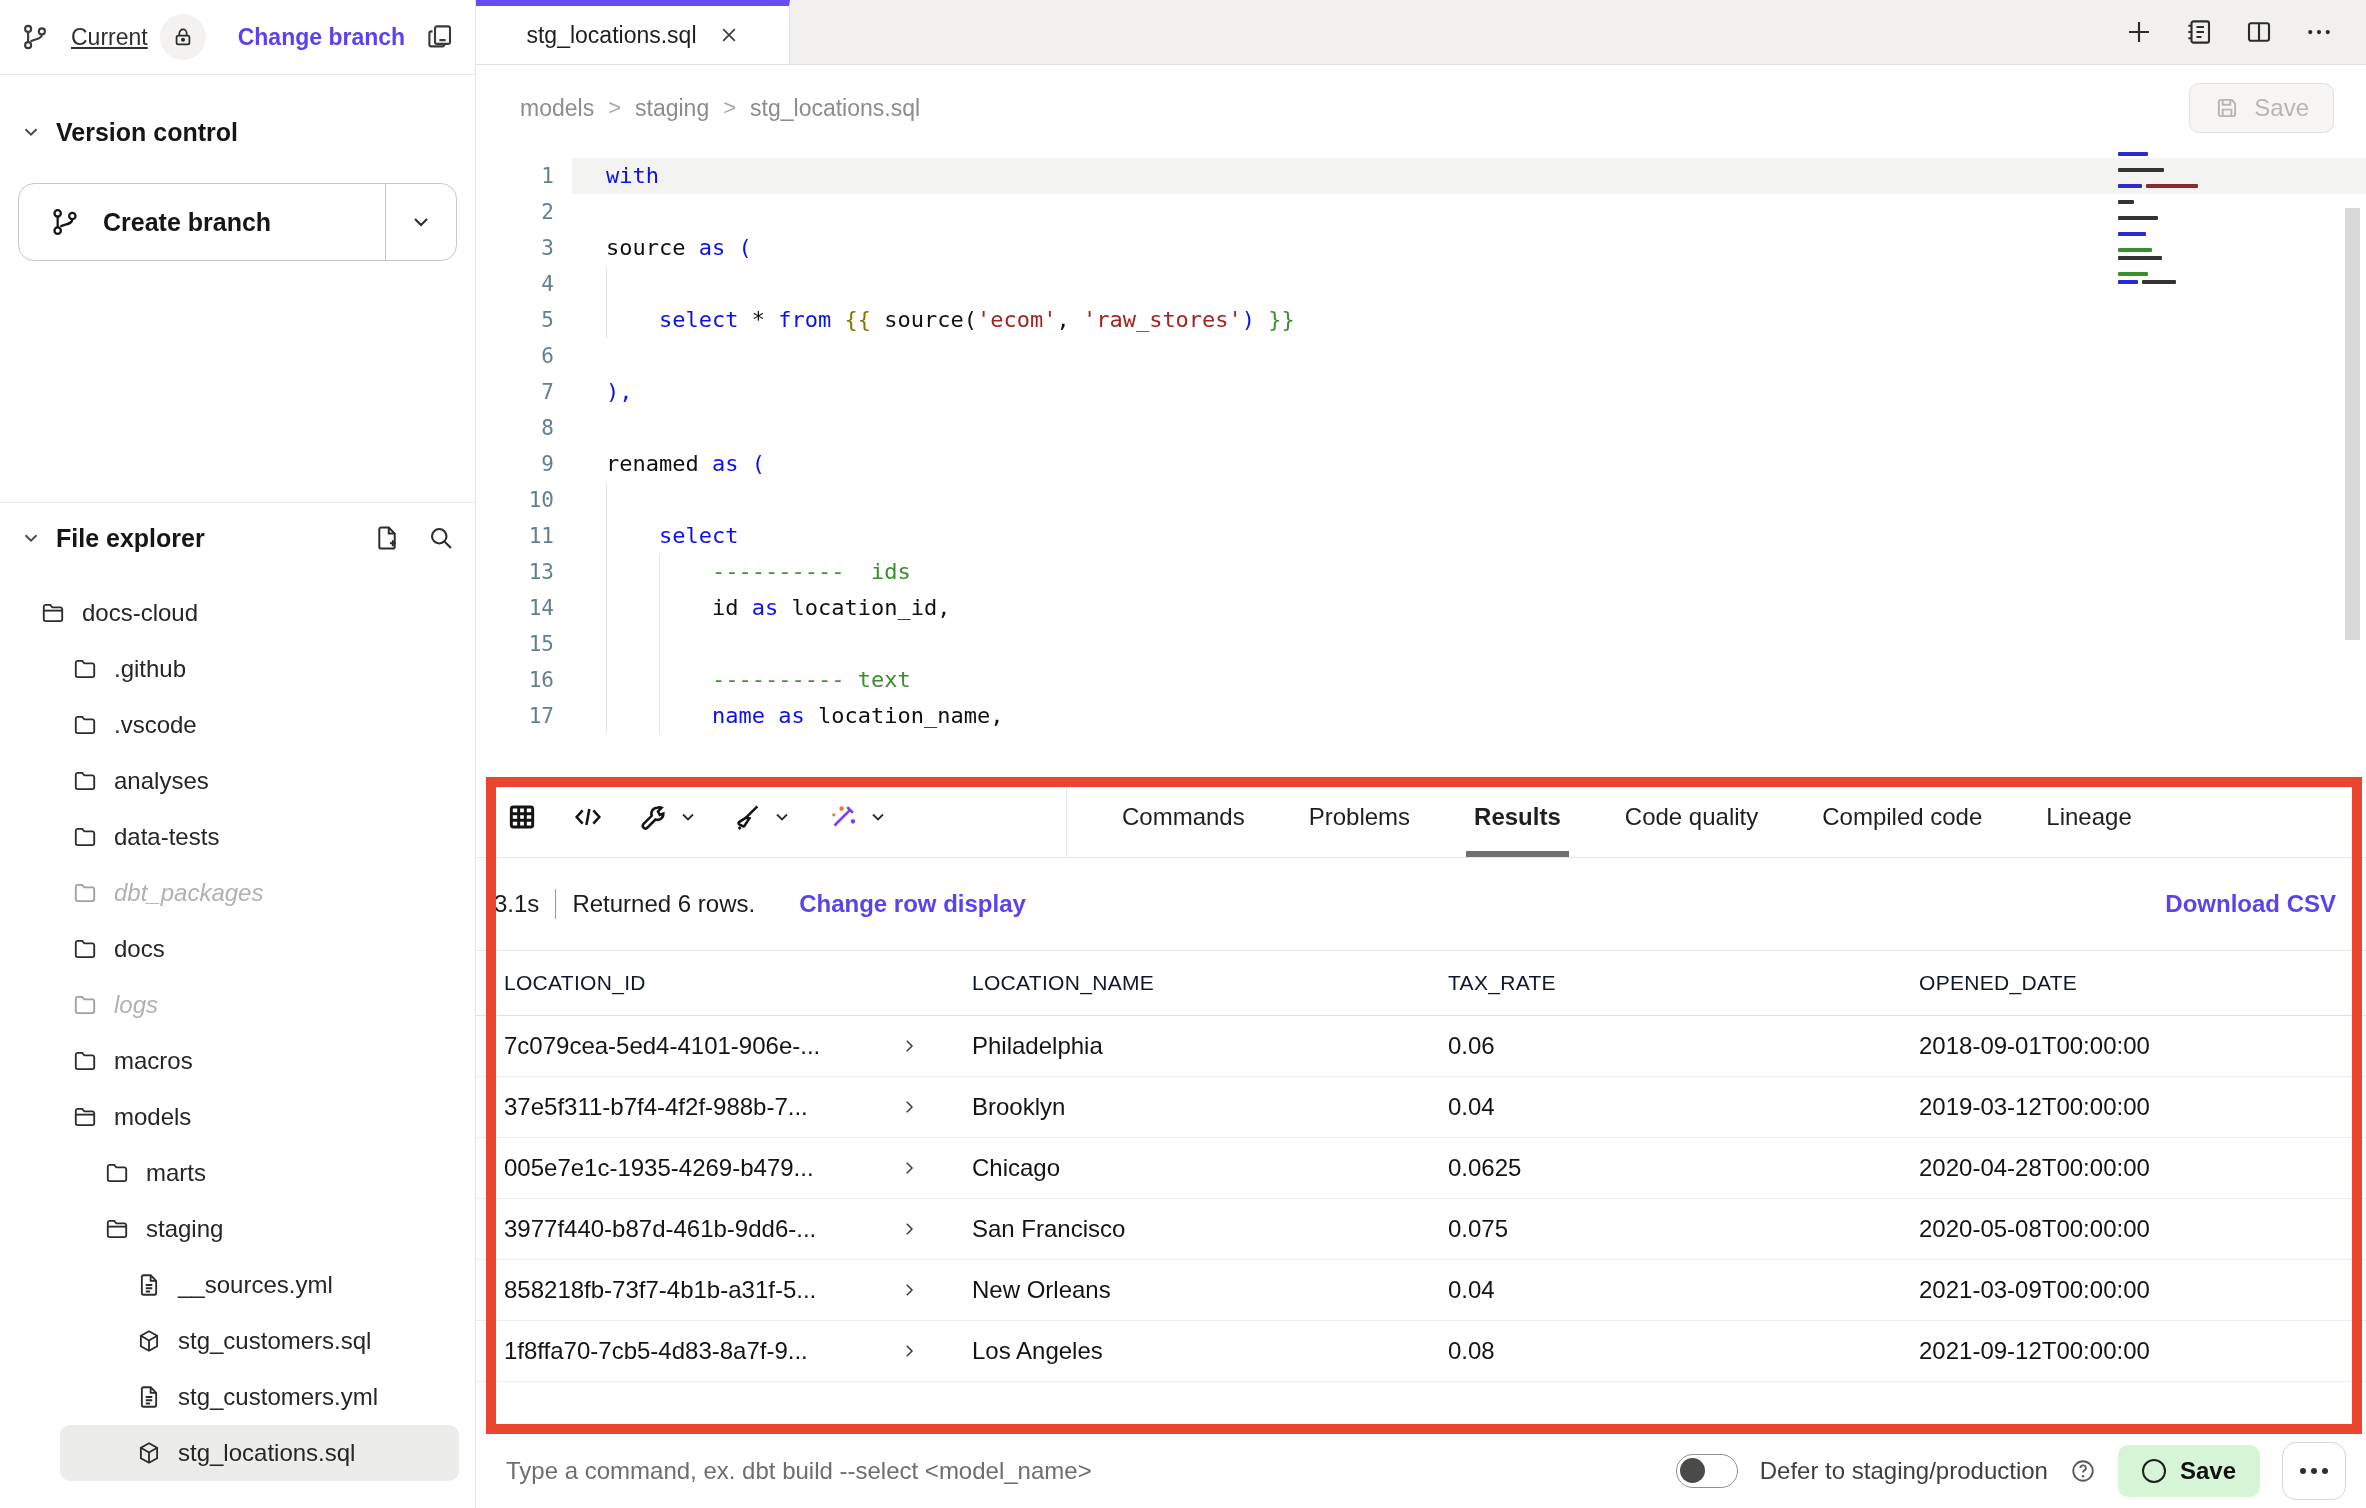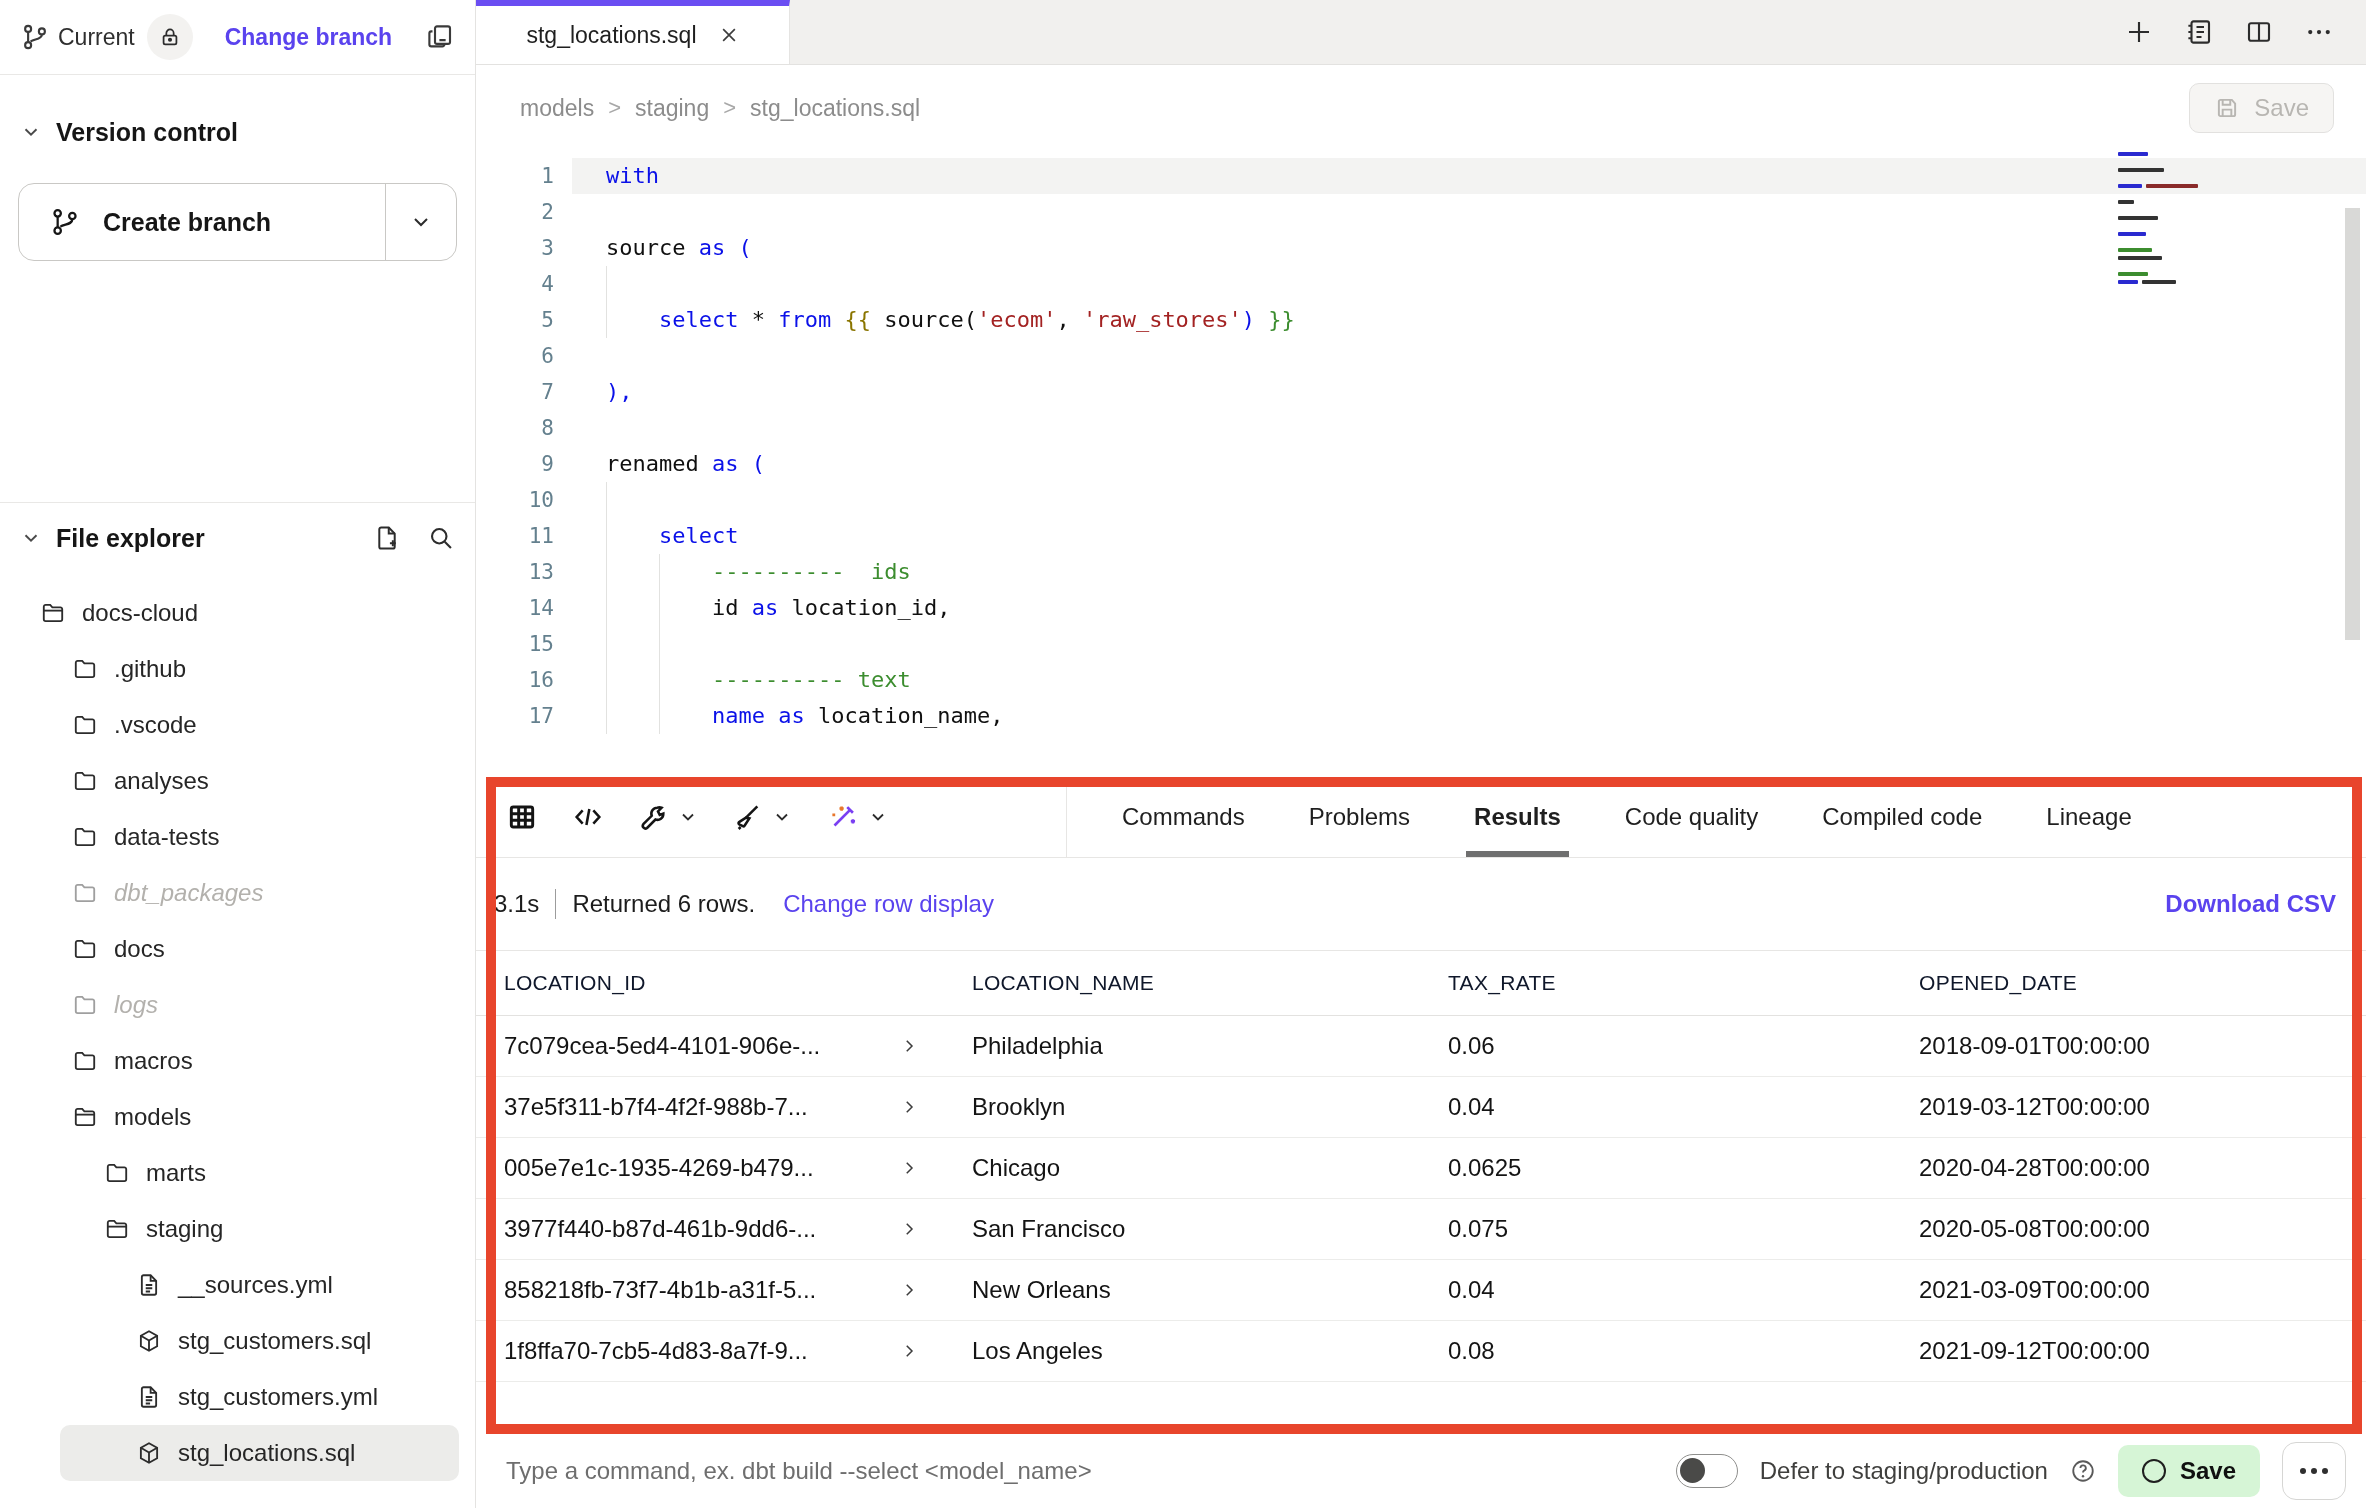--- a/index.html
+++ b/index.html
@@ -3,21 +3,21 @@
 <meta charset="utf-8">
 <style>
   html,body{margin:0;padding:0;background:#fff;}
   .app{position:relative;width:2366px;height:1508px;background:#fff;overflow:hidden;
        font-family:"Liberation Sans",sans-serif;color:#1f1f1f;}
 
   
   .sidebar{position:absolute;left:0;top:0;width:476px;height:1508px;background:#fff;
            border-right:1px solid #e4e3e1;box-sizing:border-box;}
   .vc-topbar{height:75px;border-bottom:1px solid #e9e8e6;display:flex;align-items:center;padding:0 20px;box-sizing:border-box;}
-  .vc-topbar .blabel{font-size:23px;color:#2f2f2f;margin-left:8px;}
+  .vc-topbar .blabel{font-size:23px;color:#2f2f2f;margin-left:21px;text-decoration:underline;}
   .lock-badge{width:46px;height:46px;border-radius:50%;background:#f3f2f0;display:flex;align-items:center;justify-content:center;margin-left:12px;}
   .change-branch{font-size:23px;font-weight:600;color:var(--accent);margin-left:32px;cursor:pointer;}
   .copy-btn{margin-left:auto;display:flex;align-items:center;}
   .sec-head{display:flex;align-items:center;padding:0 20px;height:58px;}
   .sec-head .stitle{font-size:25px;font-weight:700;color:#161616;margin-left:14px;}
   .vc-head{margin-top:28px;}
   .create-branch{margin:22px 18px 0 18px;height:76px;border:1.5px solid #c9c8c5;border-radius:16px;
                  display:flex;align-items:stretch;background:#fff;overflow:hidden;}
   .cb-main{flex:1;display:flex;align-items:center;padding-left:30px;}
   .cb-main .cb-label{font-size:25px;font-weight:600;color:#161616;margin-left:22px;}
@@ -66,21 +66,21 @@
   .ptoolbar{height:80px;border-bottom:1px solid #e7e6e4;display:flex;align-items:center;position:relative;}
   .pticons{display:flex;align-items:center;gap:34px;padding-left:30px;}
   .pticons .grp{display:flex;align-items:center;gap:8px;}
   .ptool-div{width:1px;height:80px;background:#e7e6e4;position:absolute;left:590px;top:0;}
   .ptabs{display:flex;gap:64px;position:absolute;left:486px;top:0;height:80px;align-items:center;padding-left:160px;}
   .ptab{font-size:24px;color:#1f1f1f;position:relative;height:80px;display:flex;align-items:center;cursor:pointer;}
   .ptab.active{font-weight:600;}
   .ptab.active::after{content:"";position:absolute;left:-8px;right:-8px;bottom:0;height:6px;background:#6f6f6f;}
   .pstatus{height:92px;border-bottom:1px solid #e7e6e4;display:flex;align-items:center;font-size:24px;color:#1c1c1c;padding:0 30px 0 18px;}
   .vsep{display:inline-block;width:1px;height:30px;background:#9c9c9c;margin:0 16px;vertical-align:middle;}
-  .chg-link{color:var(--accent);font-weight:400;margin-left:28px;cursor:pointer;}
+  .chg-link{color:var(--accent);font-weight:700;margin-left:44px;cursor:pointer;}
   .dl-link{margin-left:auto;color:var(--accent);font-weight:600;cursor:pointer;}
   .rtable{width:100%;}
   .rt-head{display:grid;grid-template-columns:468px 476px 471px auto;height:64px;align-items:center;
            border-bottom:1px solid #e3e2e0;color:#0f172a;font-size:21px;letter-spacing:.3px;}
   .rt-head > div{padding-left:28px;}
   .rt-row{display:grid;grid-template-columns:468px 476px 471px auto;height:60px;align-items:center;
           border-bottom:1px solid #ececea;font-size:24px;color:#141414;}
   .rt-row > div{padding-left:28px;}
   .idcell{display:flex;align-items:center;padding-right:26px;text-align:center;}
   .chev{margin-left:auto;flex:none;display:flex;}

